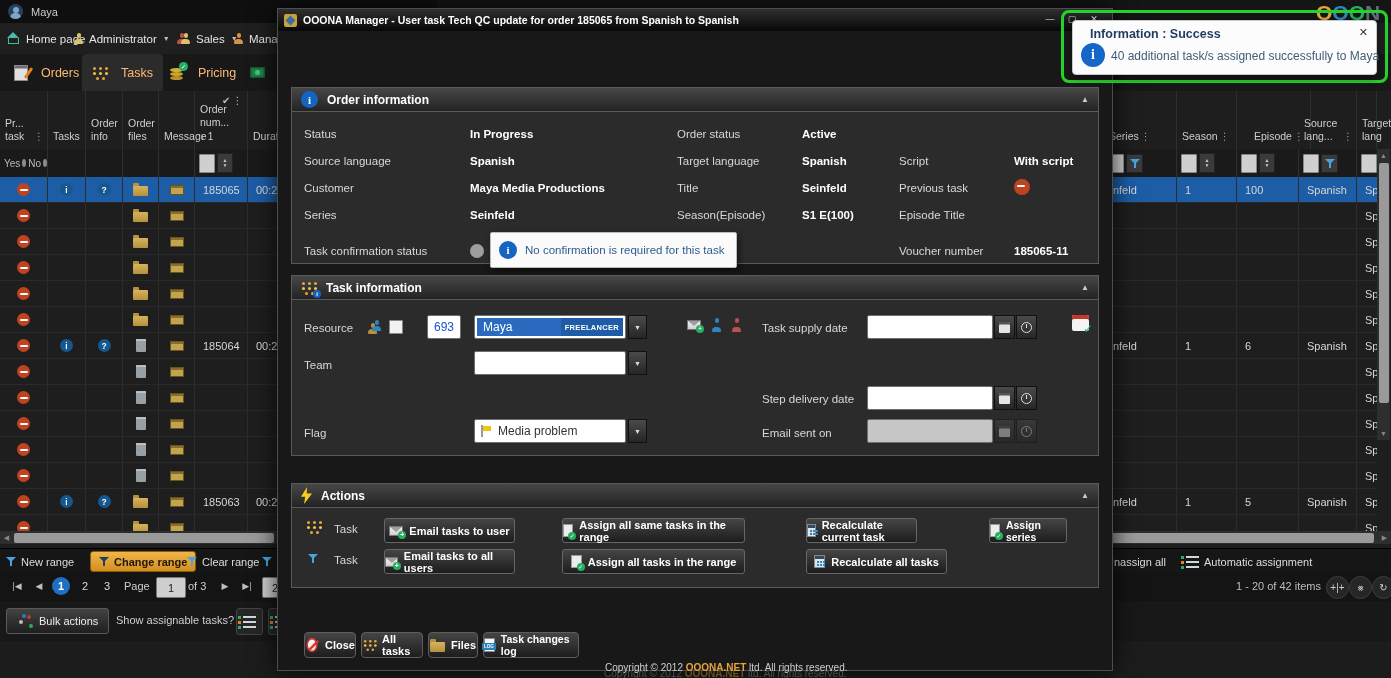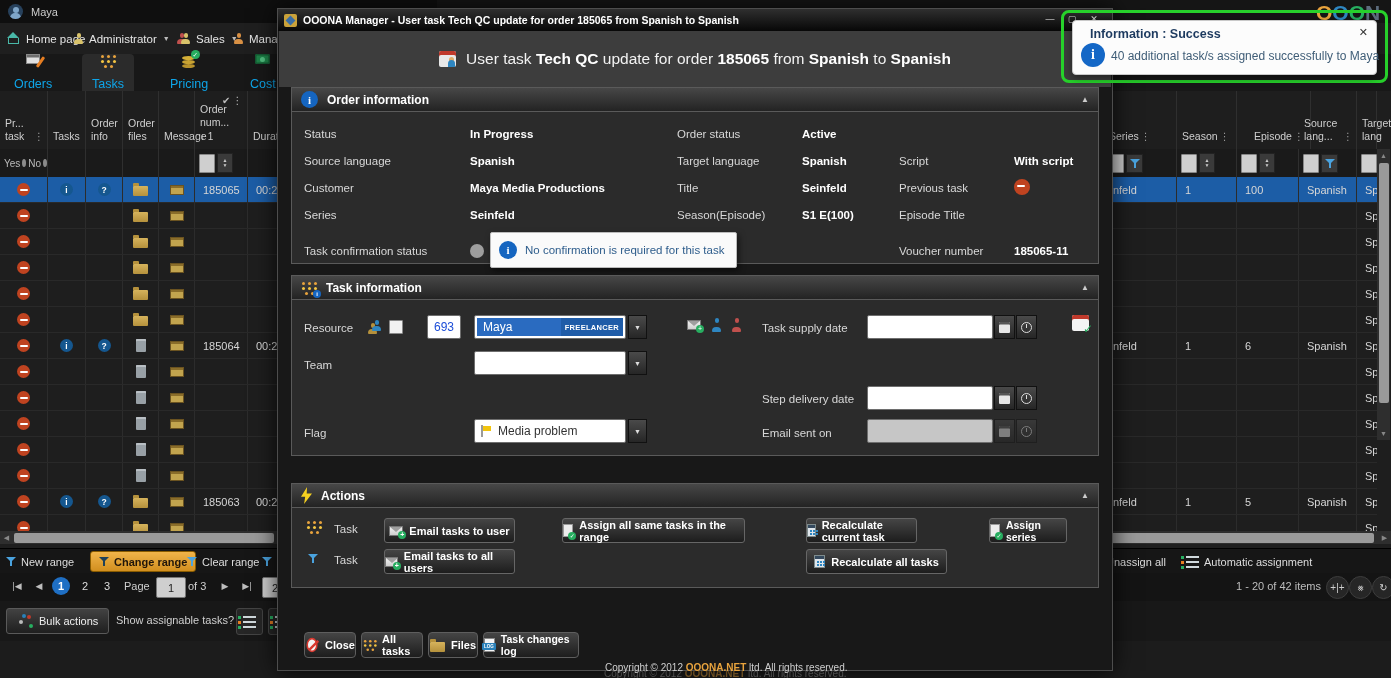--- a/index.html
+++ b/index.html
@@ -19,21 +19,21 @@
   .ic-home{width:13px;height:11px;position:relative;}
   .ic-home::before{content:"";position:absolute;left:1px;bottom:0;width:11px;height:6px;border:1.5px solid #49b8a8;border-top:none;box-sizing:border-box;}
   .ic-home::after{content:"";position:absolute;left:0;top:-1px;width:0;height:0;border-left:6.5px solid transparent;border-right:6.5px solid transparent;border-bottom:6px solid #49b8a8;}
   .ic-person{display:inline-block;width:9px;height:11px;position:relative;}
   .ic-person::before{content:"";position:absolute;top:0;left:2.5px;width:4.5px;height:4.5px;border-radius:50%;background:var(--c,#d9b44a);}
   .ic-person::after{content:"";position:absolute;bottom:0;left:0;width:9px;height:5px;border-radius:4px 4px 1px 1px;background:var(--c,#d9b44a);}
   .ic-persons{display:inline-block;width:13px;height:11px;position:relative;}
   .ic-persons .p2{position:absolute;left:4px;top:0;}
   
   .tabsbar{left:0;top:54px;width:1391px;height:37px;background:#181818;border-bottom:1px solid #000;}
-  .tab{position:absolute;top:0;height:37px;display:flex;align-items:center;gap:13px;font-size:12.5px;color:#0ea5e9;padding:0 10px;box-sizing:border-box;cursor:pointer;flex-direction:column;}
+  .tab{position:absolute;top:0;height:37px;display:flex;align-items:center;gap:13px;font-size:12.5px;color:#fdba74;padding:0 10px;box-sizing:border-box;cursor:pointer;}
   .tab.active{background:#2b2b2b;border-radius:4px 4px 0 0;}
   .ic-clip{width:12px;height:14px;background:#e0e0e0;border:1px solid #8a8a8a;box-shadow:inset 0 2.5px 0 #6d6d6d;position:relative;}
   .ic-clip::after{content:"";position:absolute;right:-3px;top:1px;width:3px;height:12px;background:#e67e22;transform:rotate(35deg);border-radius:1px;}
   .ic-org{display:inline-block;width:16px;height:14px;position:relative;}
   .ic-org::before{content:"";position:absolute;left:1px;top:1px;width:3px;height:3px;border-radius:50%;background:#e8a33d;
     box-shadow:6px 0 0 #e8a33d,12px 0 0 #e8a33d,0 5px 0 #f4c542,6px 5px 0 #f4c542,12px 5px 0 #f4c542,3px 10px 0 #e8a33d,9px 10px 0 #e8a33d;}
   .ic-coins{display:inline-block;width:15px;height:14px;position:relative;}
   .ic-coins::before{content:"";position:absolute;left:0;top:2px;width:13px;height:4px;border-radius:50%;background:#d4af37;box-shadow:0 4px 0 #c8a232,0 8px 0 #b8922c;}
   .ic-coins::after{content:"✓";position:absolute;right:-3px;top:-4px;width:9px;height:9px;border-radius:50%;background:#27ae60;color:#fff;font-size:6.5px;line-height:9px;text-align:center;}
   .ic-money{display:inline-block;width:15px;height:11px;background:#1e8449;border-radius:2px;position:relative;box-shadow:inset 0 0 0 1.5px #145a32;}
@@ -718,24 +718,20 @@
 
   <div class="abs modal">
     <div class="mtitle">
       <span class="ic-app"></span>
       <span class="mtitle-text">OOONA Manager - User task Tech QC update for order 185065 from Spanish to Spanish</span>
     </div>
     <span class="winctl" style="right:54px;">—</span>
     <span class="winctl" style="right:32px;">▢</span>
     <span class="winctl" style="right:10px;">✕</span>
 
-    <div class="headband">
-      <span class="ic-calperson"></span>
-      <span class="mheading"><span>User task </span><b>Tech QC</b><span> update for order </span><b>185065</b><span> from </span><b>Spanish</b><span> to </span><b>Spanish</b></span>
-    </div>
 
     <div class="section-h" style="top:78px;">
       <span class="ic-infocir">i</span>
       <span class="lbl">Order information</span>
       <span class="collapse">▲</span>
     </div>
     <div class="section-c" style="top:103px;height:152px;">
       <span class="flabel" style="left:12px;top:16px;">Status</span>
       <span class="fvalue" style="left:178px;top:16px;">In Progress</span>
       <span class="flabel" style="left:385px;top:16px;">Order status</span>
@@ -852,20 +848,24 @@
       <div class="abtn" style="left:697px;top:10px;width:78px;font-size:10.5px;">
         <span class="ic-doc"></span>
           <span>Assign series</span>
       </div>
       <span class="funnel" style="position:absolute;left:16px;top:46px;"></span>
       <span class="flabel" style="left:42px;top:46px;">Task</span>
       <div class="abtn" style="left:92px;top:41px;width:131px;">
         <span class="ic-env"></span>
           <span>Email tasks to all users</span>
       </div>
+      <div class="abtn" style="left:270px;top:41px;width:183px;">
+        <span class="ic-doc"></span>
+          <span>Assign all tasks in the range</span>
+      </div>
       <div class="abtn" style="left:514px;top:41px;width:141px;">
         <span class="ic-calc"></span>
           <span>Recalculate all tasks</span>
       </div>
     </div>
 
     <div class="mfootbtn" style="left:9px;top:623px;width:52px;">
       <span class="ic-ban" style="transform:scale(.8);"></span>
         <span>Close</span>
     </div>

